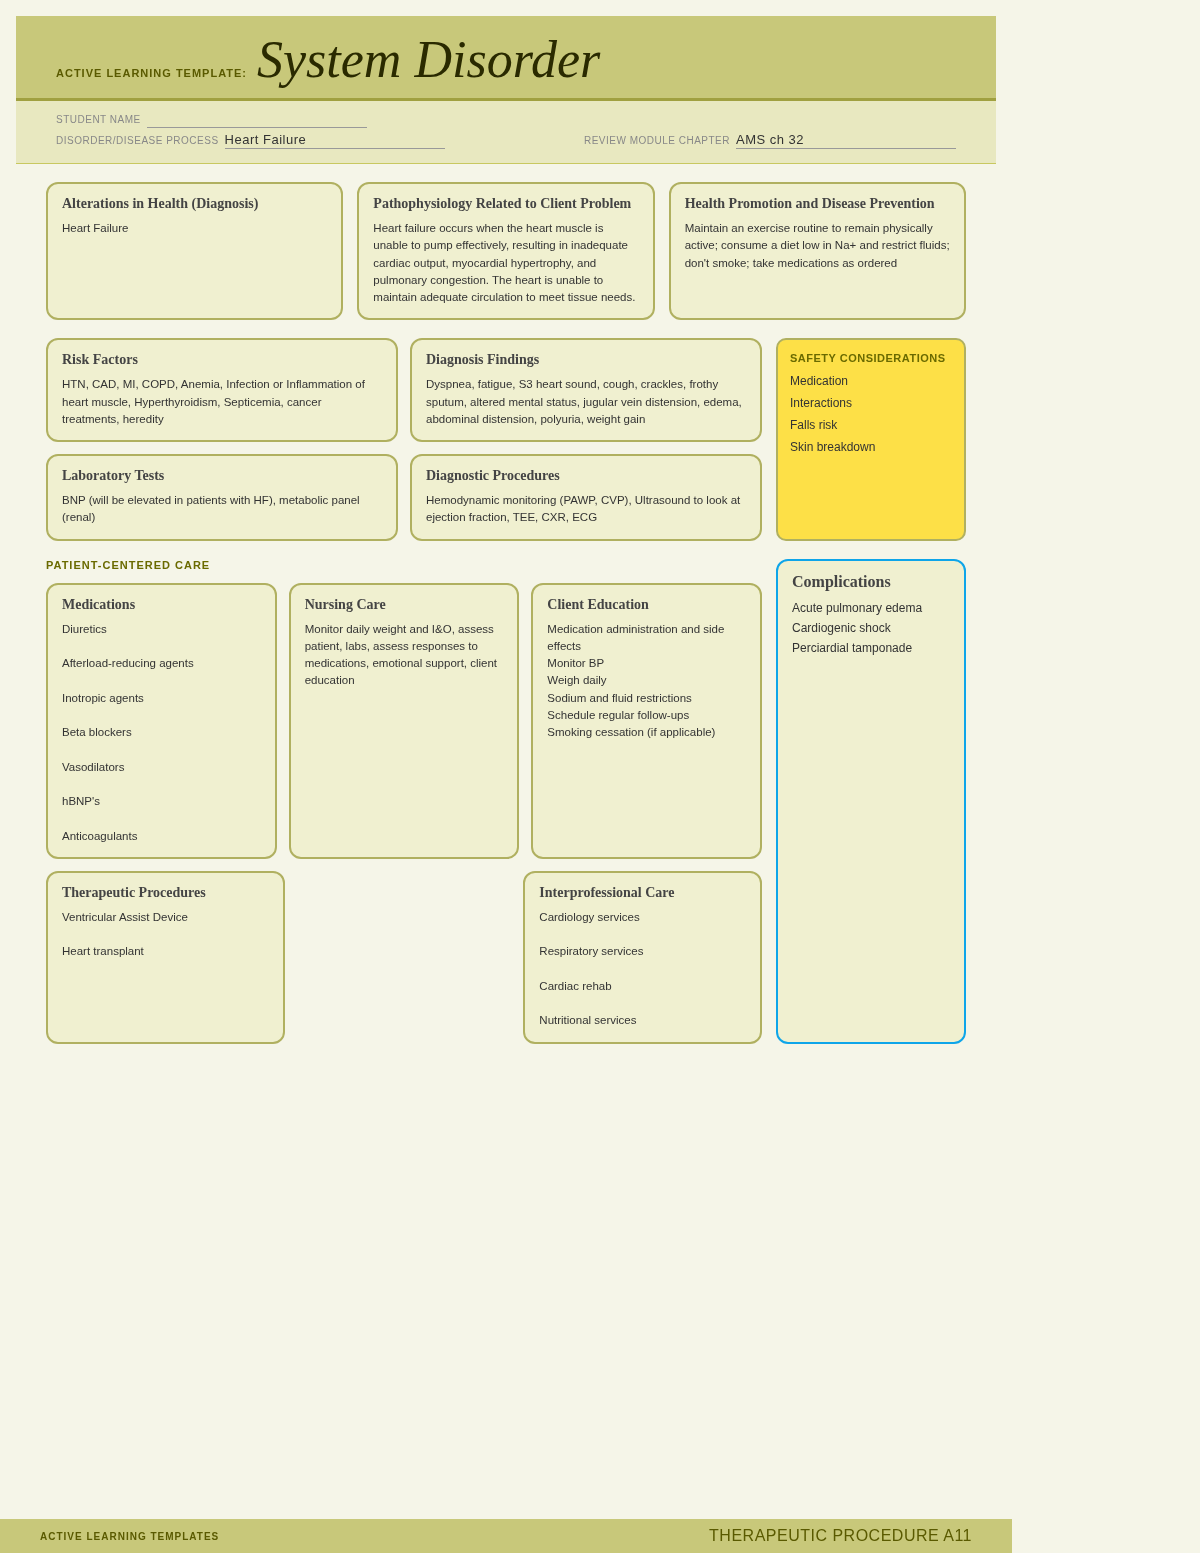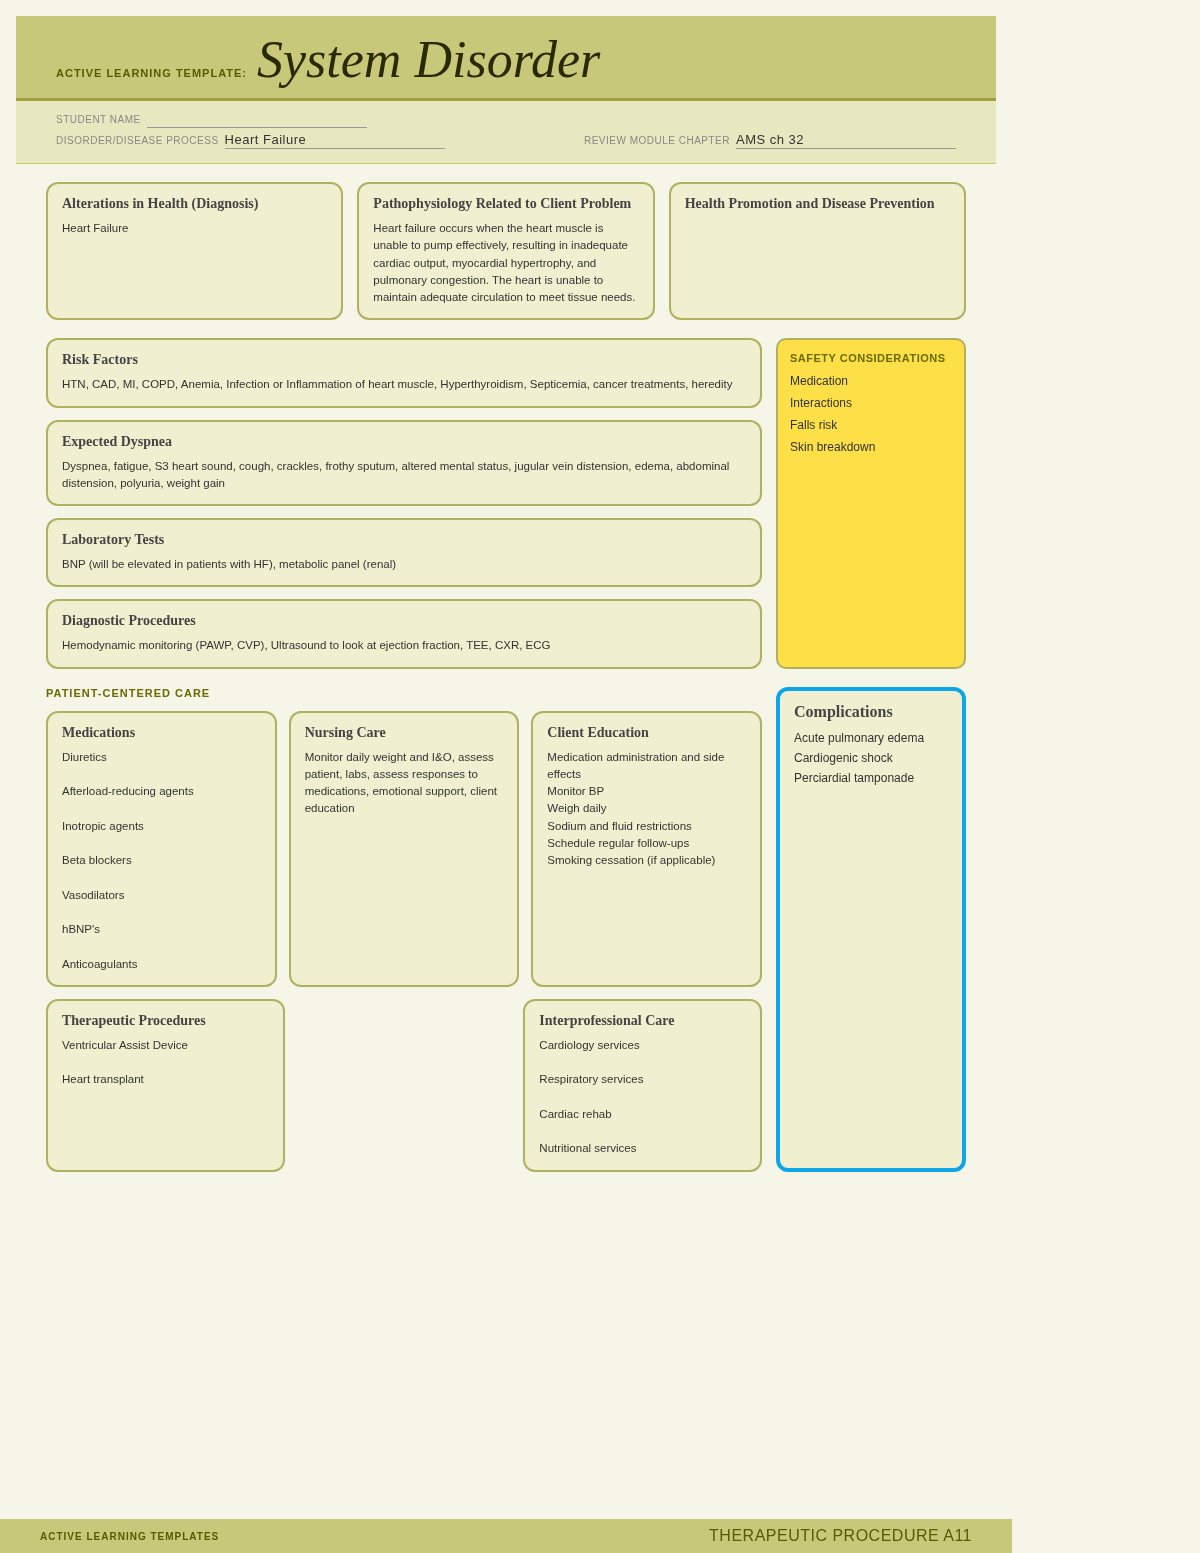--- a/index.html
+++ b/index.html
@@ -122,21 +122,21 @@
     .assessment-area {
       display: flex;
       gap: 14px;
       margin-bottom: 18px;
     }
     .assessment-main {
       flex: 1;
     }
     .assessment-grid {
       display: grid;
-      grid-template-columns: 1fr;
+      grid-template-columns: 1fr 1fr;
       gap: 12px;
     }
 
     
     .safety-sidebar {
       width: 190px;
       flex-shrink: 0;
     }
     .safety-box {
       background: #fde047;
@@ -180,21 +180,21 @@
       gap: 0;
     }
 
     
     .complications-box {
       width: 190px;
       flex-shrink: 0;
     }
     .complications-card {
       background: #f0f0d0;
-      border: 4px solid #0ea5e9;
+      border: 2px solid #0ea5e9;
       border-radius: 12px;
       padding: 12px 14px;
       height: 100%;
     }
     .complications-title {
       font-size: 16px;
       font-weight: bold;
       font-family: Georgia, serif;
       color: #444;
       margin-bottom: 10px;
@@ -270,32 +270,33 @@
       <div class="card top-box">
         <div class="card-title">Alterations in Health (Diagnosis)</div>
         <div class="card-text">Heart Failure</div>
       </div>
       <div class="card top-box">
         <div class="card-title">Pathophysiology Related to Client Problem</div>
         <div class="card-text">Heart failure occurs when the heart muscle is unable to pump effectively, resulting in inadequate cardiac output, myocardial hypertrophy, and pulmonary congestion. The heart is unable to maintain adequate circulation to meet tissue needs.</div>
       </div>
       <div class="card top-box">
         <div class="card-title">Health Promotion and Disease Prevention</div>
+        <div class="card-text">Maintain an exercise routine to remain physically active; consume a diet low in Na+ and restrict fluids; don't smoke; take medications as ordered</div>
       </div>
     </div>
 
     <div class="assessment-area">
       <div class="assessment-main">
         <div class="assessment-grid">
           <div class="card">
             <div class="card-title">Risk Factors</div>
             <div class="card-text">HTN, CAD, MI, COPD, Anemia, Infection or Inflammation of heart muscle, Hyperthyroidism, Septicemia, cancer treatments, heredity</div>
           </div>
           <div class="card">
-            <div class="card-title">Expected Dyspnea</div>
+            <div class="card-title">Diagnosis Findings</div>
             <div class="card-text">Dyspnea, fatigue, S3 heart sound, cough, crackles, frothy sputum, altered mental status, jugular vein distension, edema, abdominal distension, polyuria, weight gain</div>
           </div>
           <div class="card">
             <div class="card-title">Laboratory Tests</div>
             <div class="card-text">BNP (will be elevated in patients with HF), metabolic panel (renal)</div>
           </div>
           <div class="card">
             <div class="card-title">Diagnostic Procedures</div>
             <div class="card-text">Hemodynamic monitoring (PAWP, CVP), Ultrasound to look at ejection fraction, TEE, CXR, ECG</div>
           </div>

